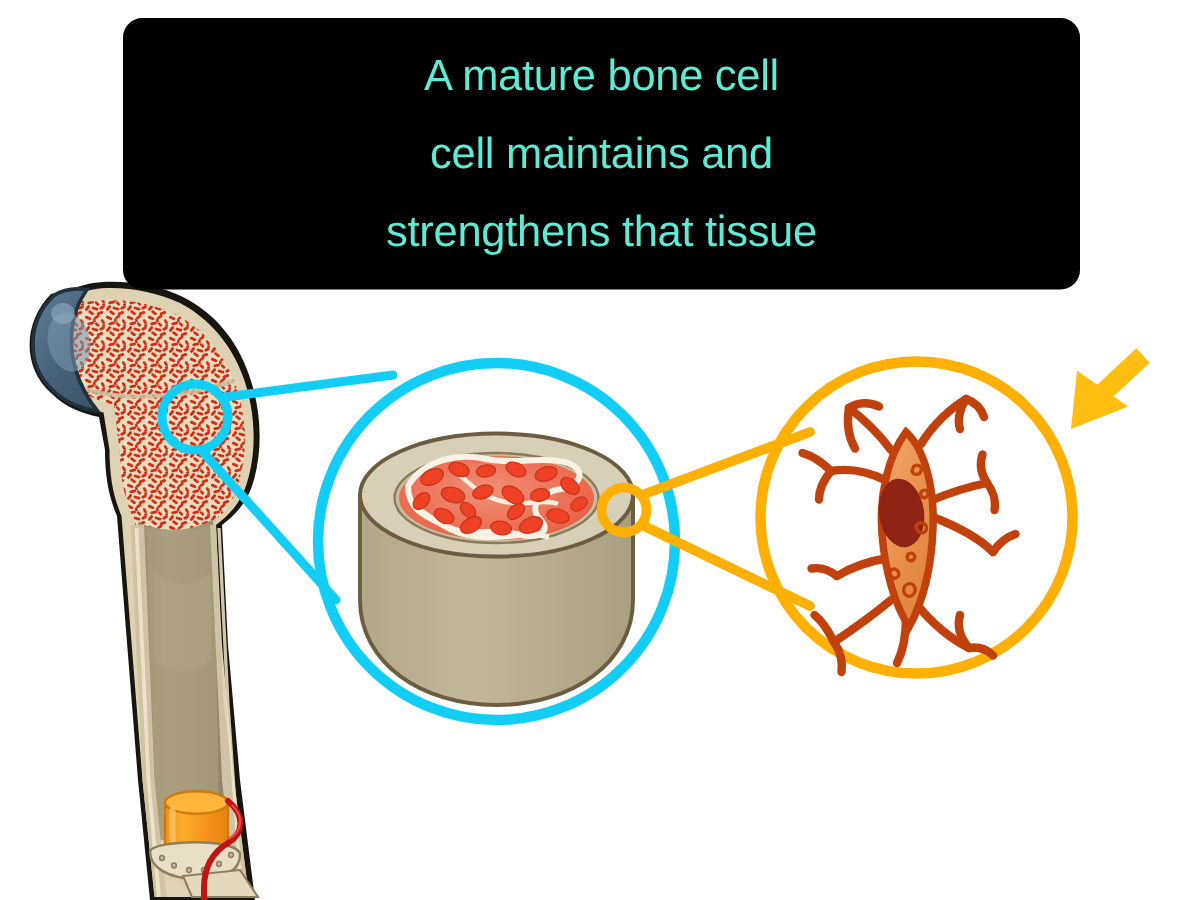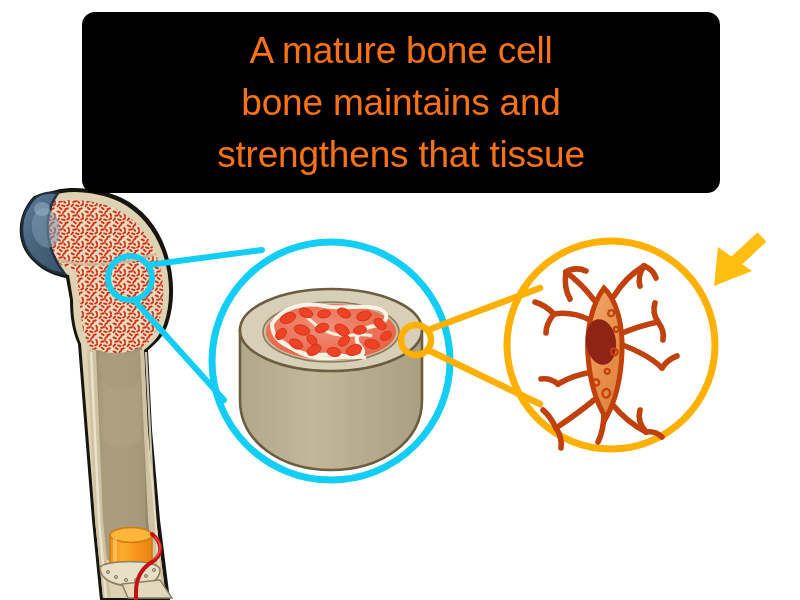--- a/index.html
+++ b/index.html
@@ -9,22 +9,22 @@
   #stage{position:absolute;left:0;top:0;width:800px;height:600px;background:#ffffff;}
 
   
   #definition-banner{
     position:absolute;left:82px;top:12px;width:638px;height:181px;
     background:#000000;border-radius:13px;
     display:flex;flex-direction:column;align-items:center;justify-content:center;
     z-index:40;
   }
   .def-line{
-    color:#f97316;
-    font-size:37px;
+    color:#5eead4;
+    font-size:29px;
     line-height:52px;
     letter-spacing:-0.2px;
     white-space:nowrap;
     font-weight:400;
     text-align:left;
   }
 
   
   #art{position:absolute;left:0;top:0;width:800px;height:600px;z-index:10;}
 </style>
@@ -296,17 +296,17 @@
     </g>
 
     <g>
       <path d="M 762 237 L 733 264" stroke="#ffbe10" stroke-width="13" stroke-linecap="butt" fill="none"></path>
       <path d="M 718 247 L 752 271 L 714 286 Z" fill="#ffbe10"></path>
     </g>
   </svg>
 
   <div id="definition-banner">
     <div class="def-line">A mature bone cell</div>
-    <div class="def-line">bone maintains and</div>
+    <div class="def-line">cell maintains and</div>
     <div class="def-line">strengthens that tissue</div>
   </div>
 
 </div>
 
 </body></html>

